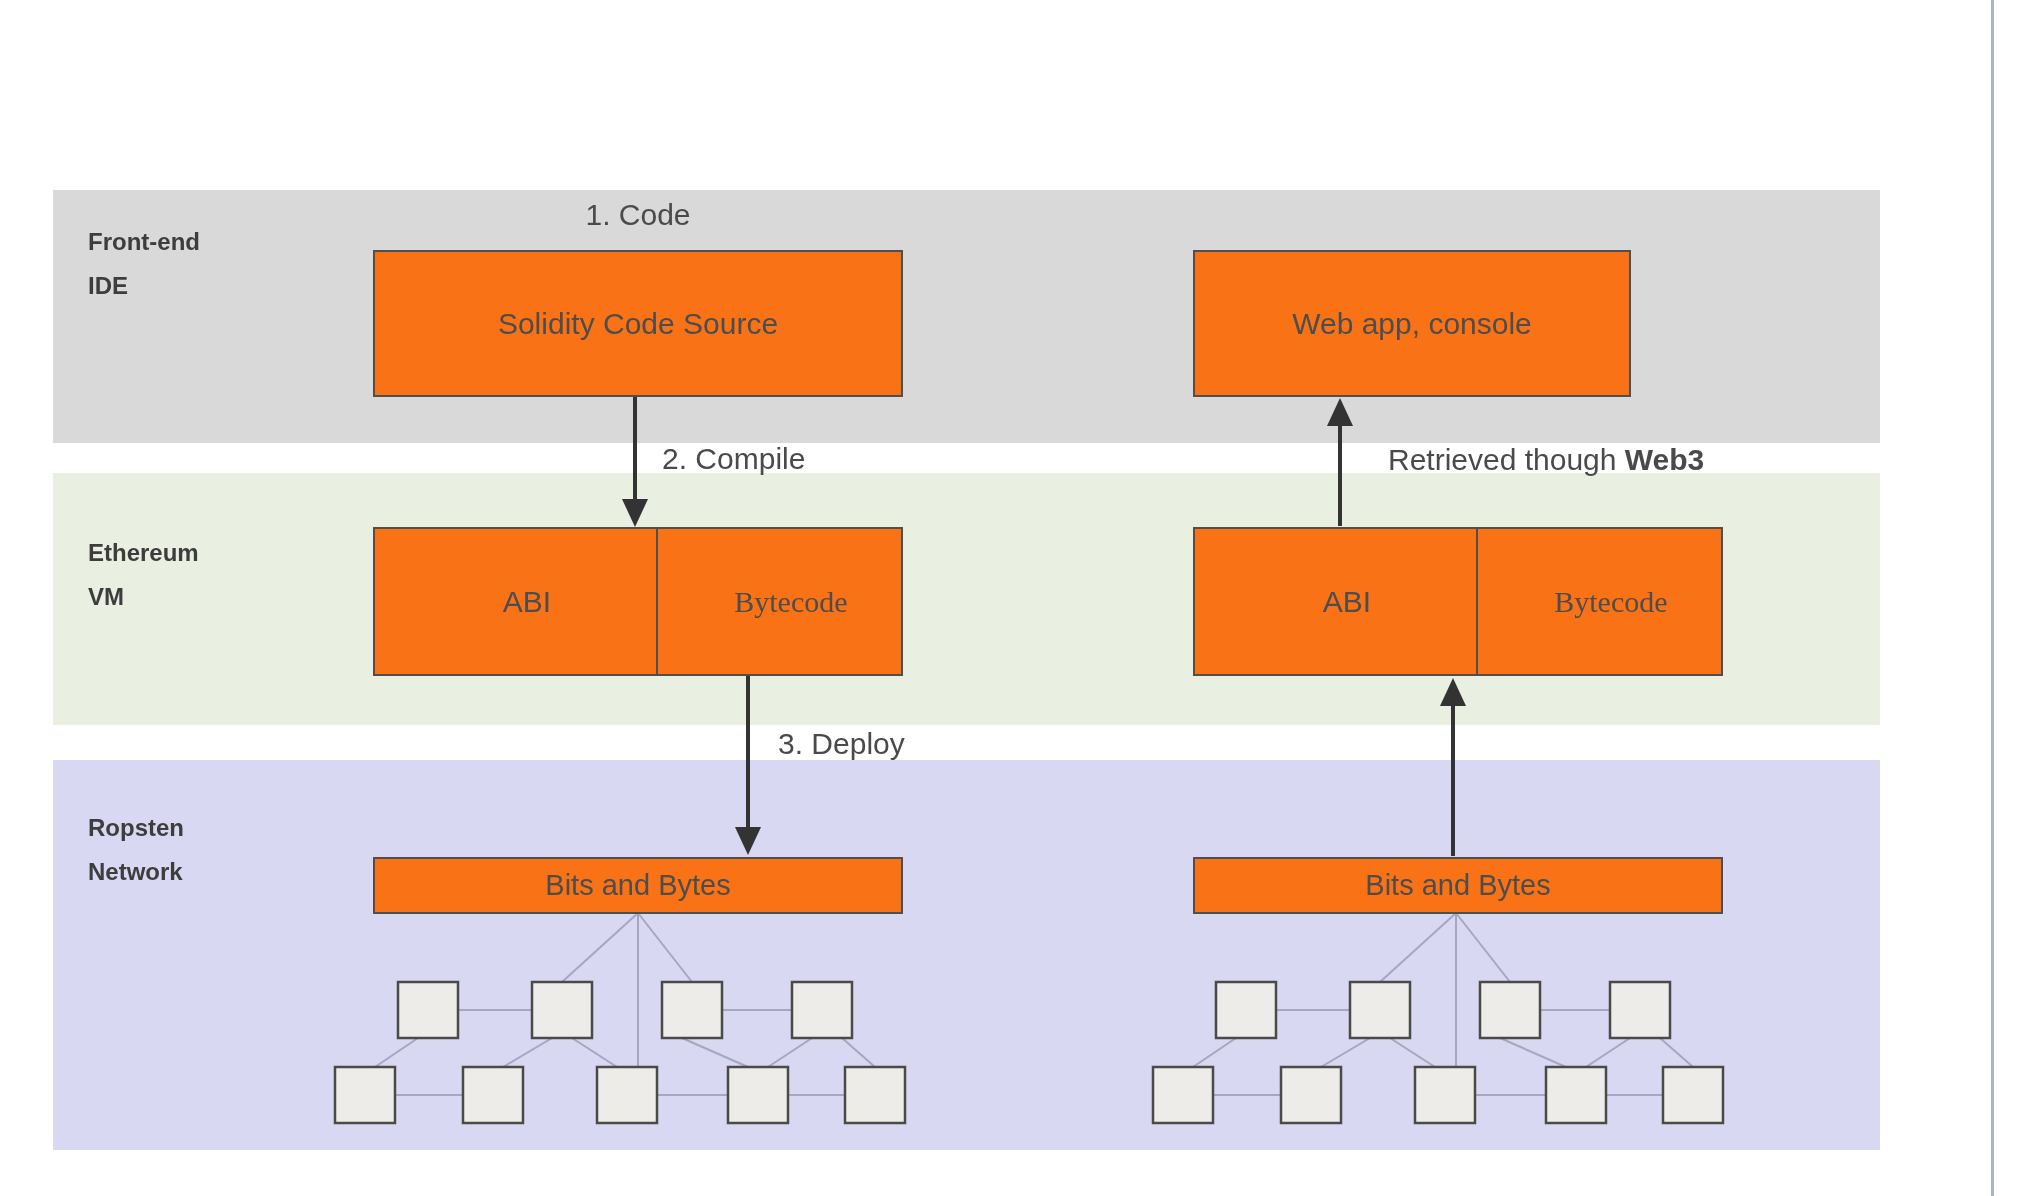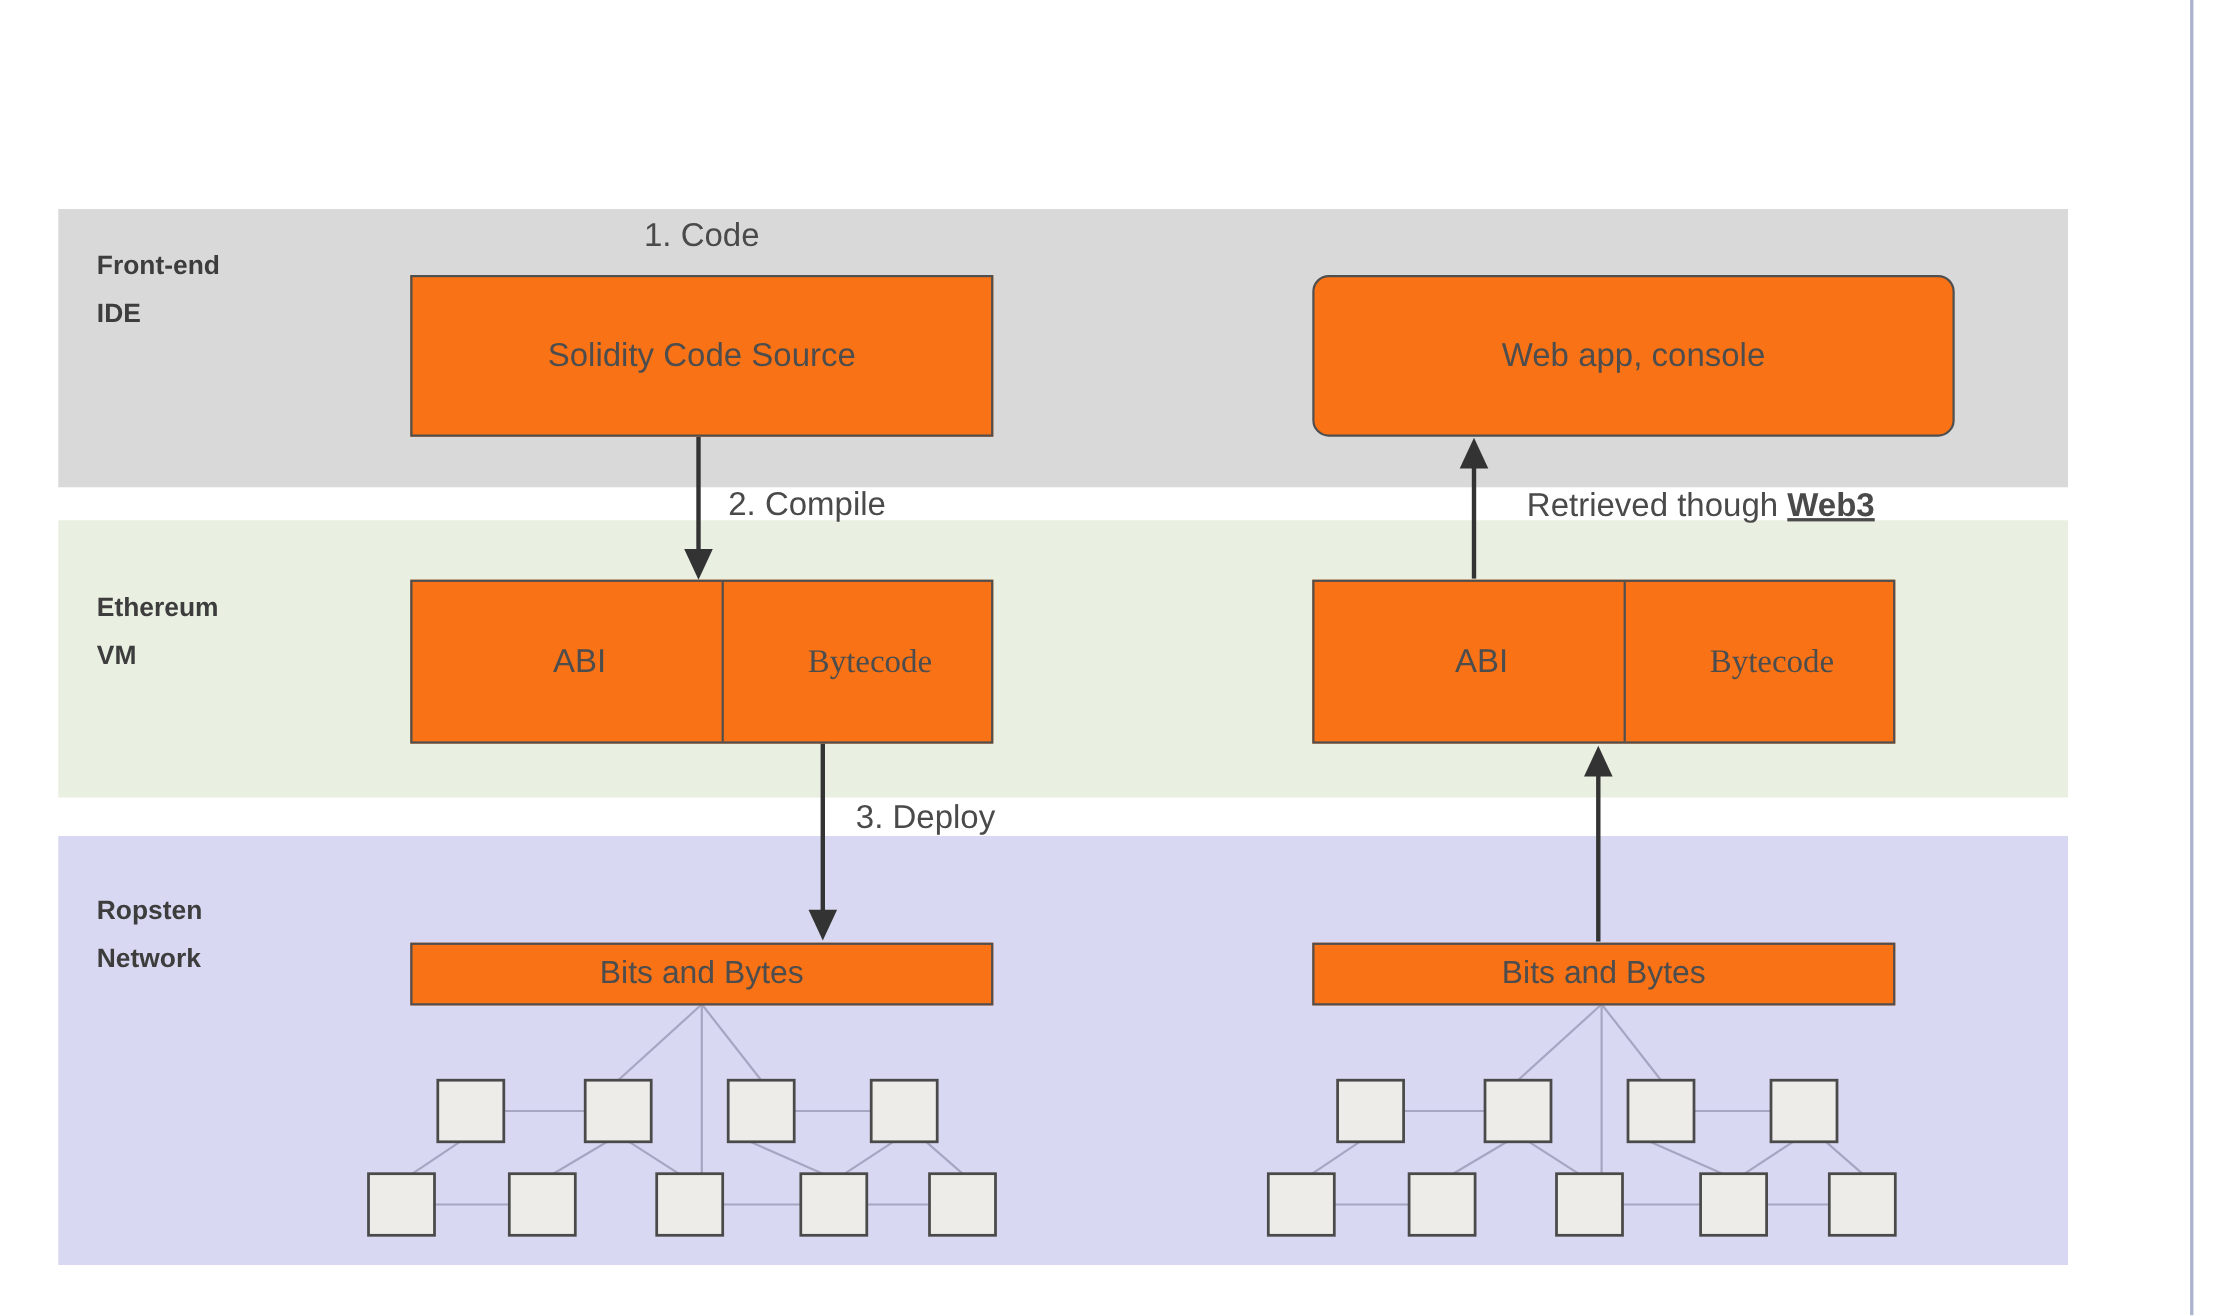--- a/index.html
+++ b/index.html
@@ -28,36 +28,36 @@
   .band-purple{top:760px;height:390px;background:var(--band-purple);}
   .band-label{position:absolute;left:35px;font-size:24px;font-weight:bold;line-height:44px;color:var(--text-dark);}
   .band-gray  .band-label{top:30px;}
   .band-green .band-label{top:58px;}
   .band-purple .band-label{top:46px;}
 
   .box{position:absolute;background:#f97316;border:2px solid var(--box-border);
     display:flex;align-items:center;justify-content:center;
     font-size:30px;color:#4d4d4d;box-sizing:border-box;}
   #box-solidity{left:373px;top:250px;width:530px;height:147px;}
-  #box-webapp  {left:1193px;top:250px;width:584px;height:147px;border-radius:15px;}
+  #box-webapp  {left:1193px;top:250px;width:438px;height:147px;}
   #box-abi-left {left:373px;top:527px;width:530px;height:149px;padding:0;}
   #box-abi-right{left:1193px;top:527px;width:530px;height:149px;padding:0;}
   #box-bits-left {left:373px;top:857px;width:530px;height:57px;font-size:29px;}
   #box-bits-right{left:1193px;top:857px;width:530px;height:57px;font-size:29px;}
   .split{justify-content:stretch;}
   .split .cell{display:flex;align-items:center;justify-content:center;height:100%;padding-left:23px;}
   .split .cell-a{flex:0 0 49%;}
   .split .cell-b{flex:1 1 auto;border-left:2px solid var(--box-border);font-family:Liberation Serif, serif;}
 
   .step-label{position:absolute;font-size:30px;color:#4a4a4a;white-space:nowrap;}
   #label-code{left:373px;top:198px;width:530px;text-align:center;}
   #label-compile{left:662px;top:442px;text-align:center;}
   #label-deploy{left:778px;top:727px;}
   #label-retrieved{left:1388px;top:443px;}
-  #label-retrieved .bold{font-weight:bold;text-decoration:underline;}
+  #label-retrieved .bold{font-weight:bold;}
 
   .overlay{position:absolute;left:0;top:0;width:2020px;height:1196px;pointer-events:none;}
   .arrow-line{stroke:var(--arrow);stroke-width:4;}
   .arrow-head{fill:var(--arrow);stroke:none;}
   .net-line{stroke:var(--net-line);stroke-width:2;fill:none;}
   .net-node{fill:var(--node-fill);stroke:#4a4a4a;stroke-width:2.5;}
 
   .page-edge{position:absolute;top:0;height:1196px;width:3px;left:1991px;background:var(--edge-line);}
 </style>
 </head>

